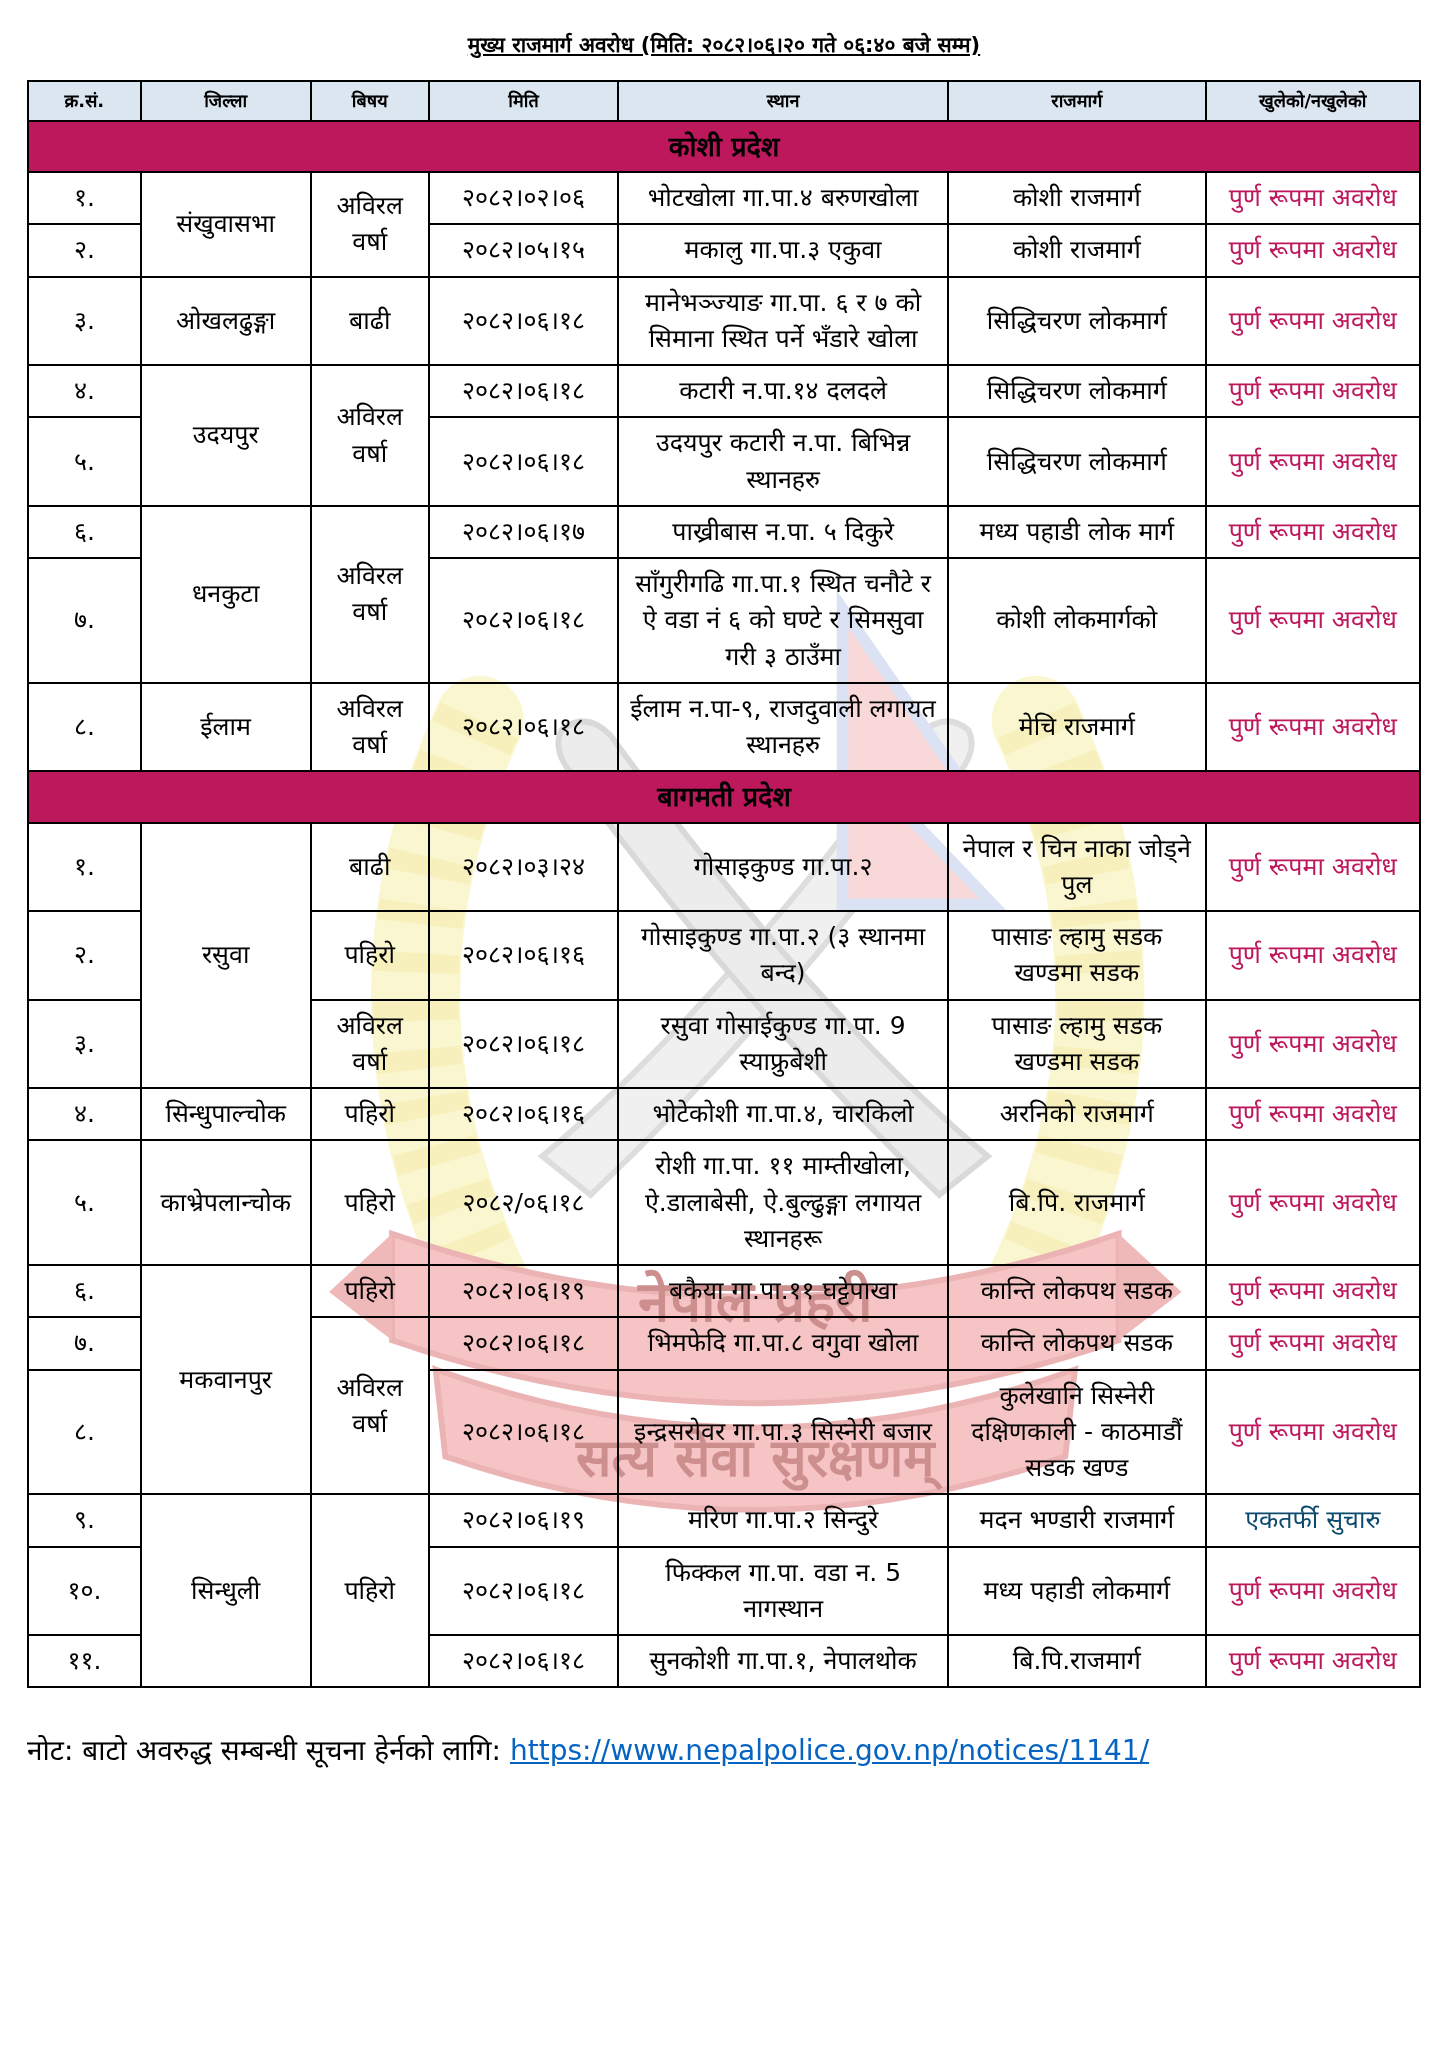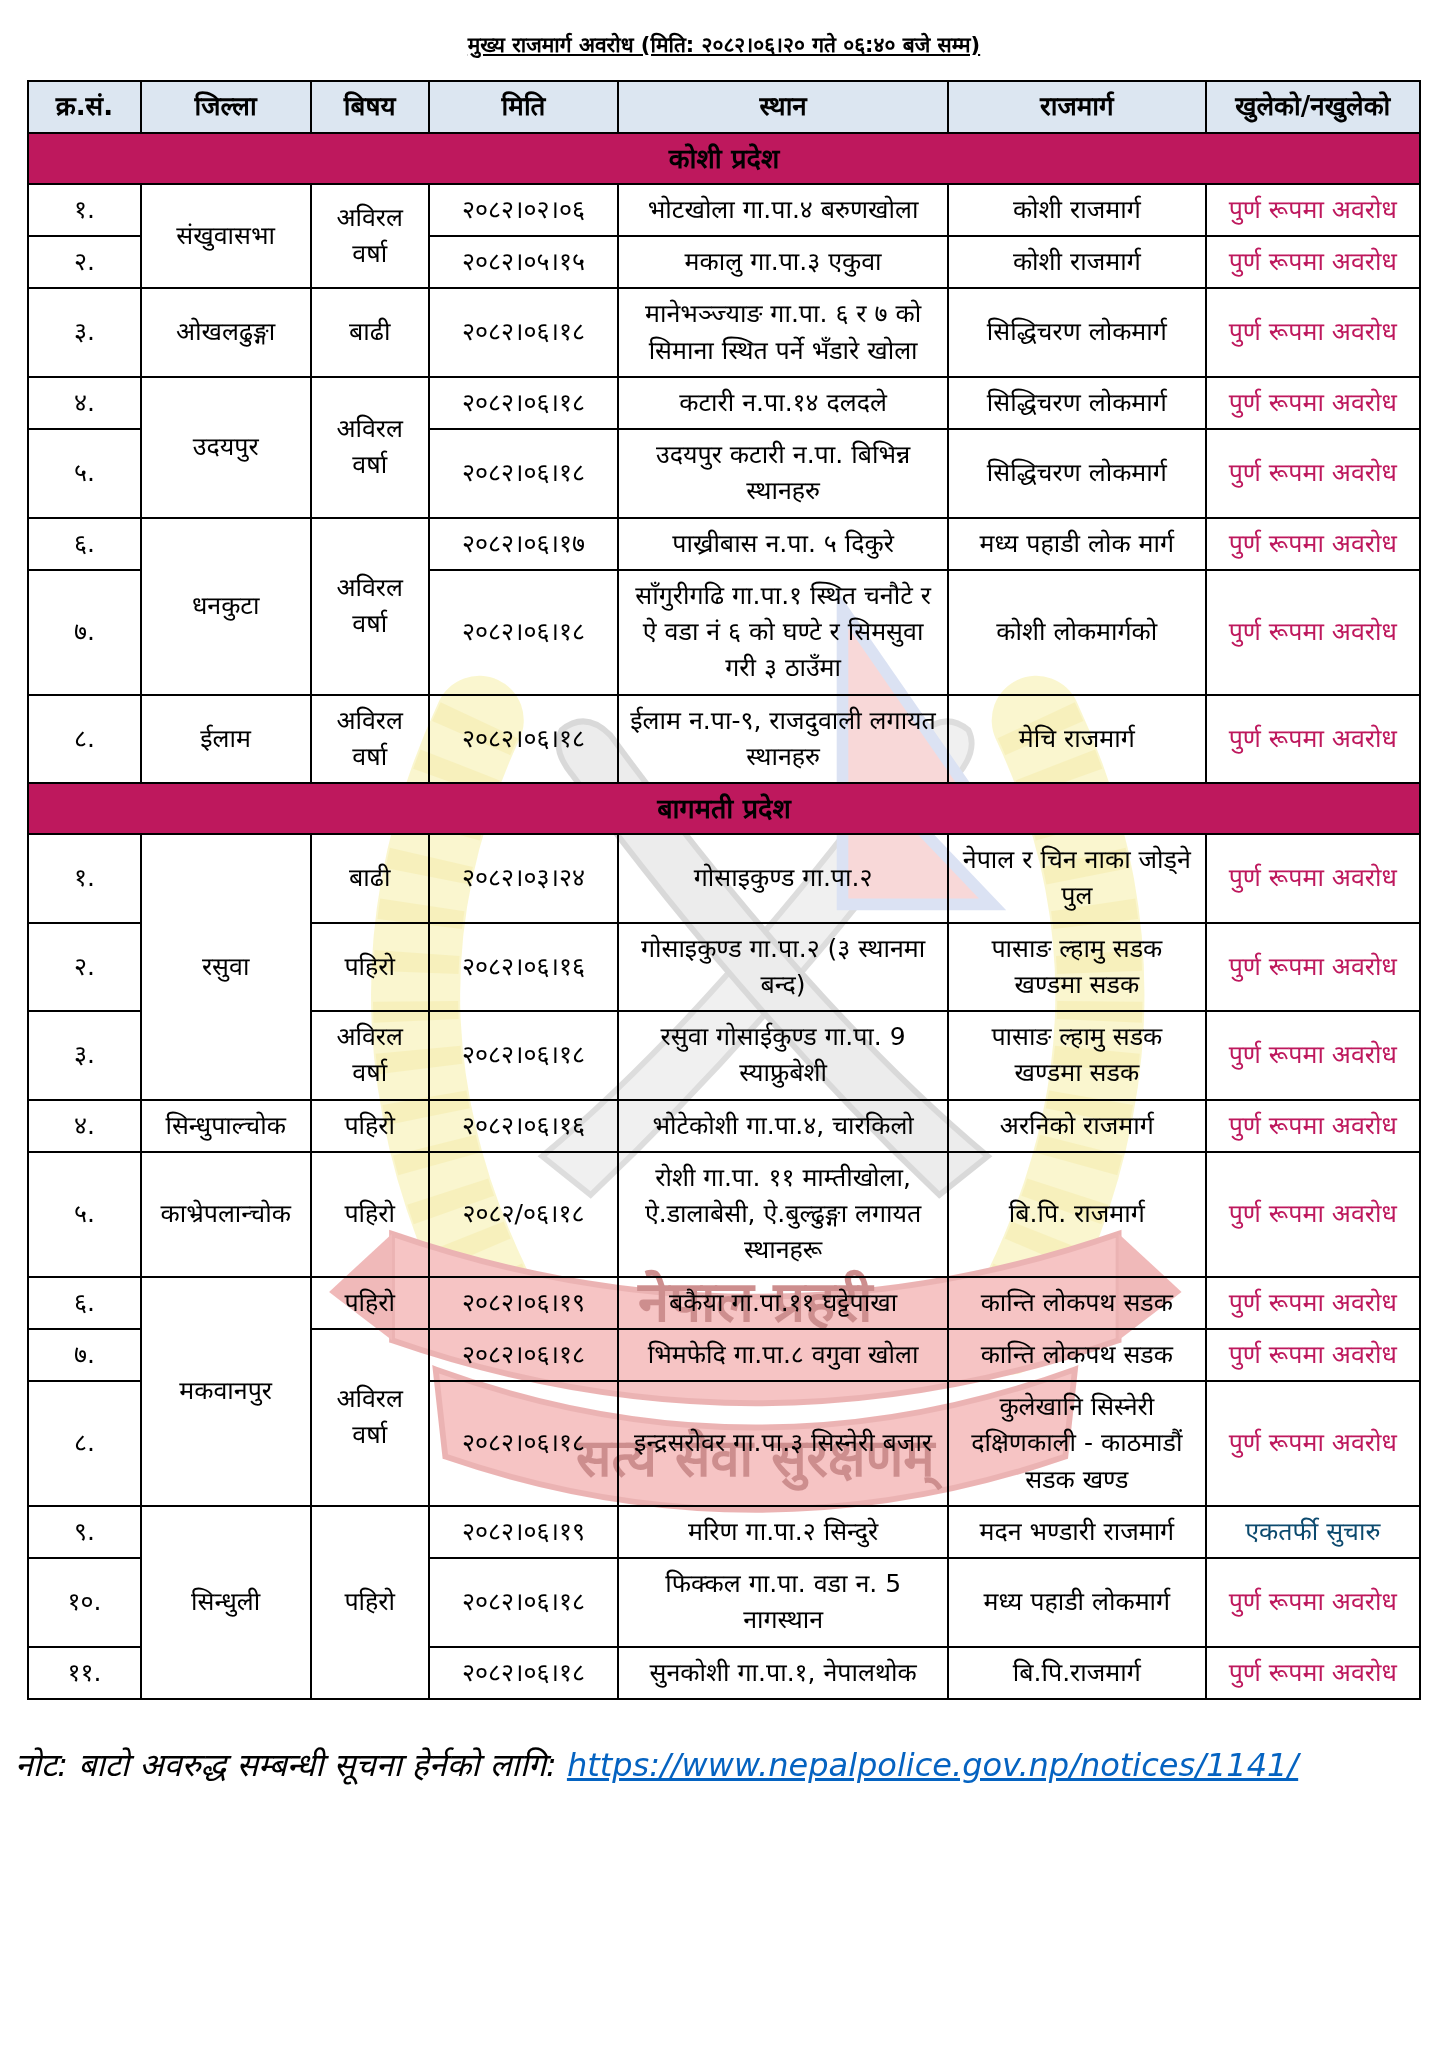--- a/index.html
+++ b/index.html
@@ -30,35 +30,34 @@
   .highway-table th, .highway-table td {
     border:2px solid #000;
     text-align:center; vertical-align:middle;
     padding:7px 8px;
     font-size:25px; line-height:1.45;
     background:transparent;
     word-wrap:break-word;
   }
   .highway-table thead th {
     background:#dce6f1;
-    font-weight:bold; font-size:26px;
+    font-weight:bold; font-size:18px;
     padding:6px 4px;
   }
   .highway-table tr.section-row td {
     background:#be185d;
     font-weight:bold; font-size:27px;
     padding:5px;
   }
   .highway-table td.status-blocked { color:#be185d; }
   .highway-table td.status-open { color:#0c4a6e; }
   .note {
     position:relative; z-index:2;
-    margin:42px 0 0 15px;
-    font-size:32px;
-    font-style:italic;
+    margin:42px 0 0 27px;
+    font-size:28px;
   }
   .note a {
     color:#0563c1; text-decoration:underline; cursor:pointer;
   }
 </style>
 </head>
 <body>
 
 <svg class="watermark" viewBox="0 0 960 1000" xmlns="http://www.w3.org/2000/svg" aria-hidden="true">
 

